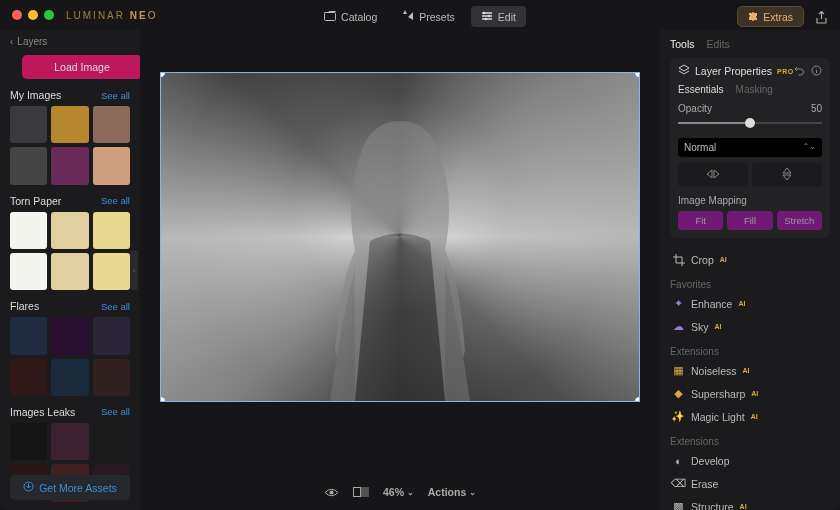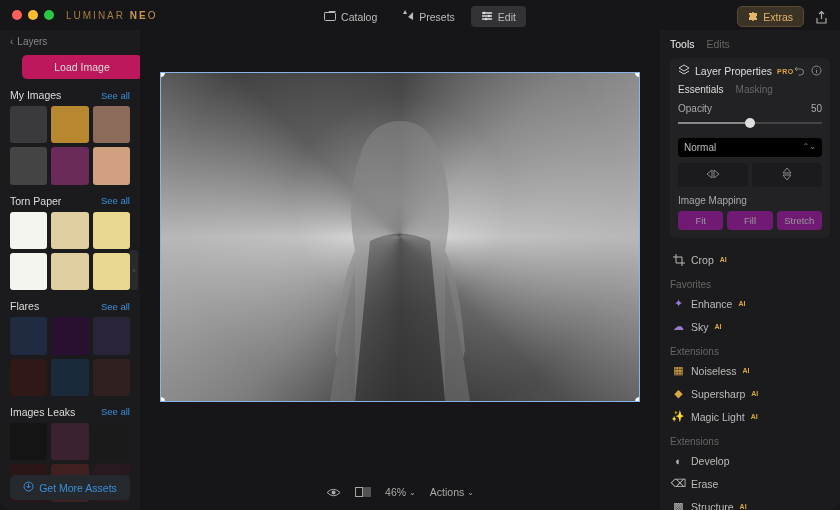--- a/index.html
+++ b/index.html
@@ -32,21 +32,21 @@
   
   .canvaswrap { position:absolute; left:140px; right:180px; top:30px; bottom:0; display:flex; align-items:flex-start; justify-content:center; padding-top:42px;}
   .canvas { position:relative; width:480px; height:330px; background:linear-gradient(135deg,#2a2a2a,#888,#303030); overflow:hidden; border:1px solid #89b4e8;}
   .canvas .layer { position:absolute; inset:0;}
   .sky1 { background:conic-gradient(from 0deg at 50% 50%, #222 0deg,#888 45deg,#ddd 90deg,#555 135deg,#222 180deg,#888 225deg,#ddd 270deg,#444 315deg,#222 360deg); opacity:0.85;}
   .sky2 { background:radial-gradient(circle at 50% 40%, rgba(255,255,255,0.45) 0%, rgba(160,160,160,0.25) 35%, rgba(40,40,40,0.1) 70%);}
   .person { position:absolute; left:50%; bottom:0; transform:translateX(-50%); width:200px; height:300px;}
   .person svg { width:100%; height:100%; opacity:0.55;}
   .handle { width:9px; height:9px; background:#fff; border-radius:50%; position:absolute;}
   .h1{top:-5px;left:-5px;} .h2{top:-5px;right:-5px;} .h3{bottom:-5px;left:-5px;} .h4{bottom:-5px;right:-5px;}
-  .bottombar { position:absolute; bottom:12px; left:50%; transform:translateX(-50%); display:flex; align-items:center; gap:14px; color:#aaa; font-size:10.5px;}
+  .bottombar { position:absolute; bottom:12px; left:50%; transform:translateX(-50%); display:flex; align-items:center; gap:14px; color:#aaa; font-size:10.5px;font-weight:bold;}
   .bb-ic { display:flex; align-items:center; gap:4px; color:#888;}
   .zoom { display:flex; align-items:center; gap:3px;}
   .actions { display:flex; align-items:center; gap:3px;}
   
   .rpanel { position:absolute; right:0; top:30px; bottom:0; width:180px; background:#1b1b1d; padding:8px 10px; overflow:hidden; font-size:10.5px;}
   .rtabs { display:flex; gap:12px; margin-bottom:8px;}
   .rtab { color:#666;}
   .rtab.active { color:#eee; font-weight:500;}
   .propbox { background:#222225; border-radius:6px; padding:6px 8px 8px; margin-bottom:10px;}
   .prophead { display:flex; align-items:center; justify-content:flex-start; margin-bottom:6px;}

